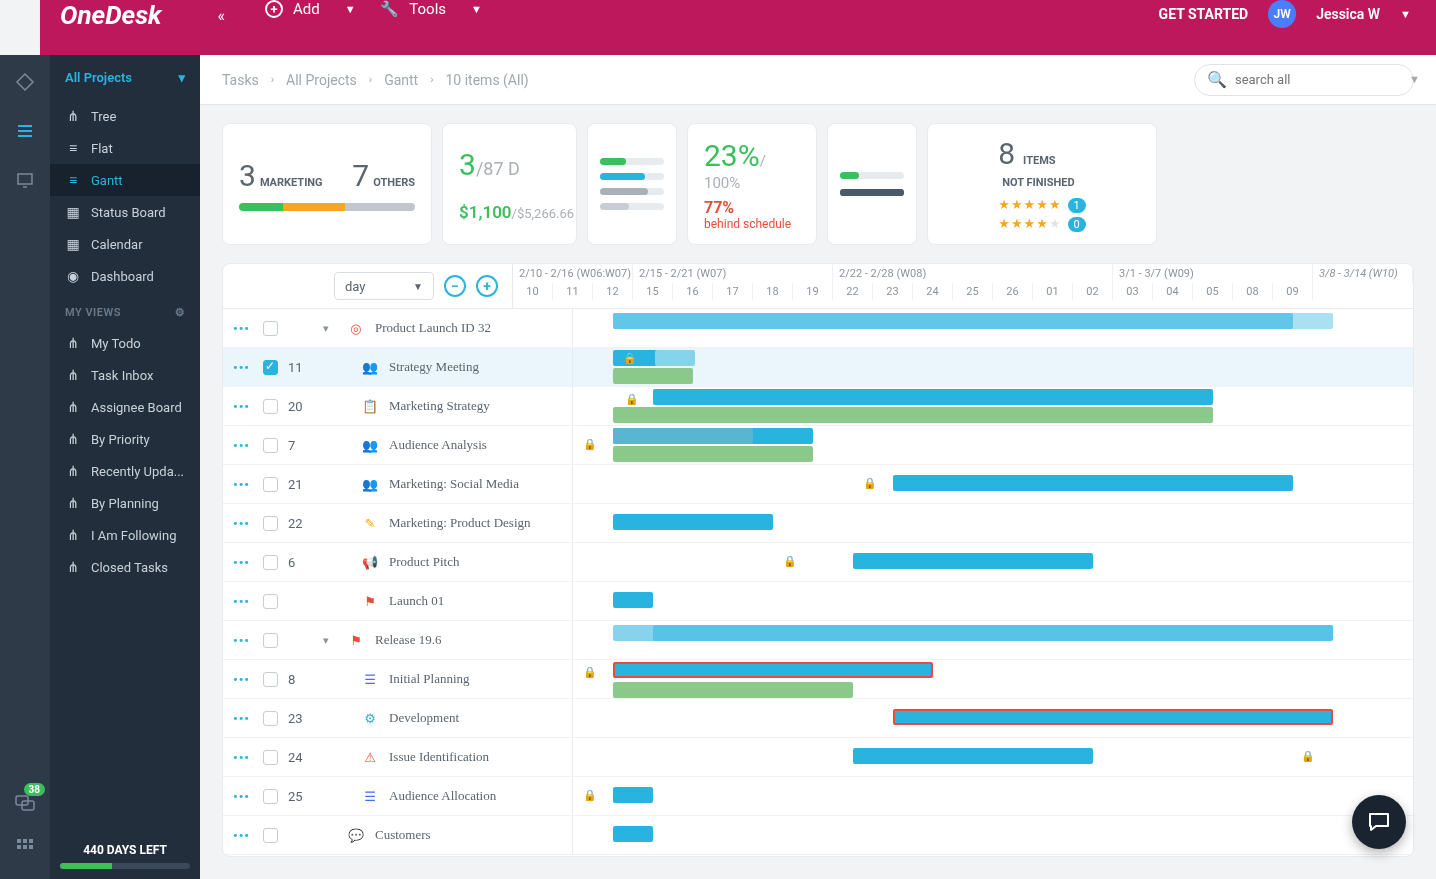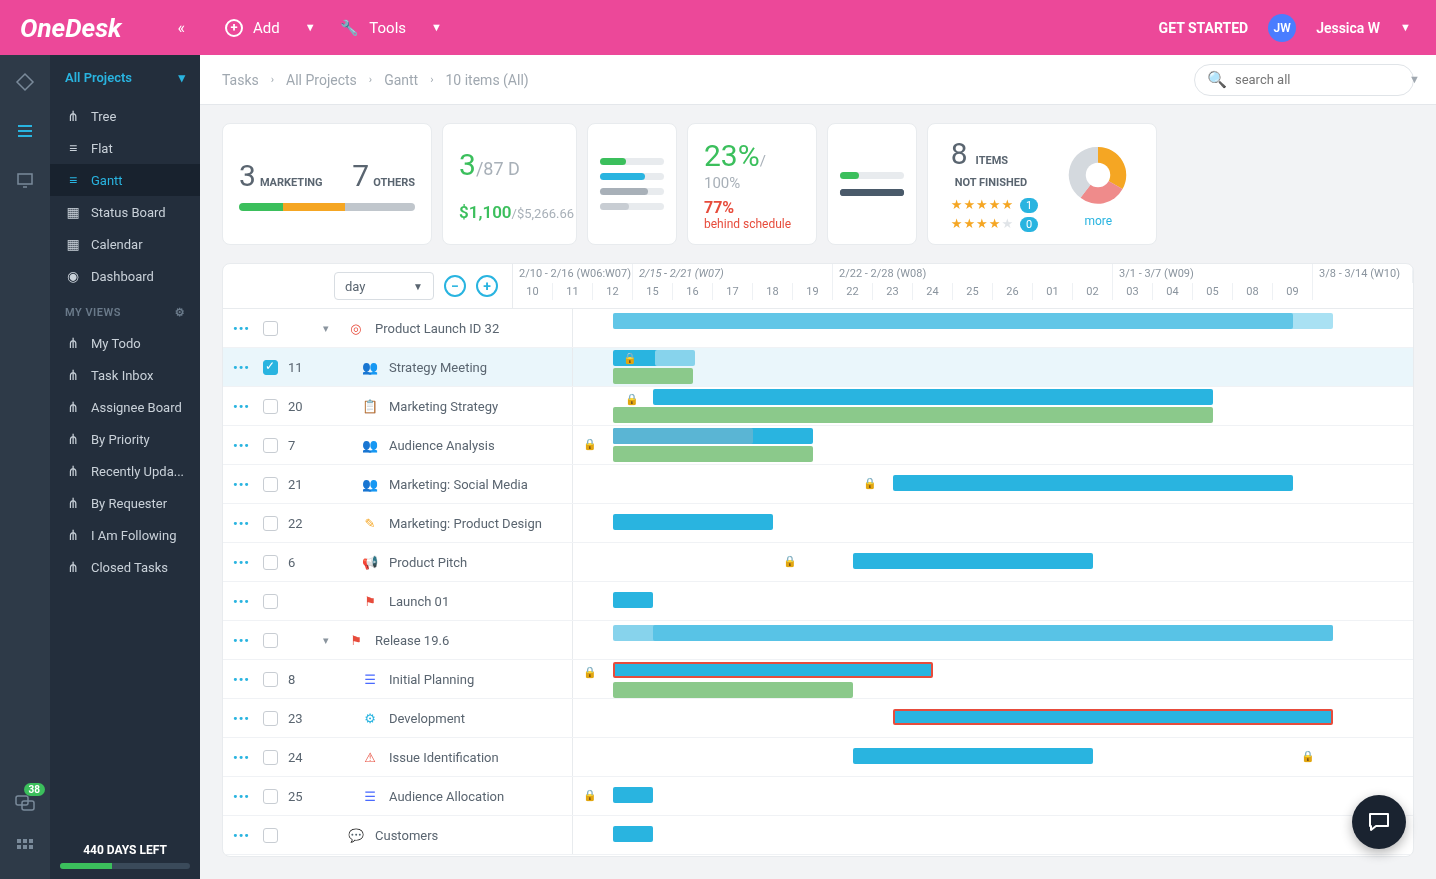--- a/index.html
+++ b/index.html
@@ -1,17 +1,17 @@
 <!DOCTYPE html>
 <html><head>
 <meta charset="utf-8">
 <style>
 * { margin: 0; padding: 0; box-sizing: border-box; font-family: -apple-system, BlinkMacSystemFont, "Segoe UI", Roboto, sans-serif; }
 body { width: 1436px; height: 879px; overflow: hidden; display: flex; flex-direction: column; background: #f2f3f5; }
-.topbar { height: 55px; background: #ec4899; display: flex; align-items: center; color: #fff; }
+.topbar { height: 55px; background: #be185d; display: flex; align-items: flex-start; color: #fff; margin-left: 40px; }
 .logo-cell { width: 200px; display: flex; align-items: center; padding-left: 20px; }
 .logo-text { font-size: 26px; font-weight: 700; font-style: italic; }
 .collapse-btn { margin-left: auto; margin-right: 15px; font-size: 16px; color: #fff; cursor: pointer; }
 .top-actions { display: flex; align-items: center; gap: 25px; padding-left: 25px; }
 .top-btn { display: flex; align-items: center; gap: 10px; font-size: 15px; cursor: pointer; }
 .top-btn .chev { font-size: 11px; margin-left: 15px; }
 .circ-plus { width: 18px; height: 18px; border: 2px solid #fff; border-radius: 50%; display: flex; align-items: center; justify-content: center; font-size: 13px; font-weight: bold; }
 .top-right { margin-left: auto; display: flex; align-items: center; gap: 20px; padding-right: 25px; }
 .get-started { font-weight: 700; font-size: 14px; }
 .avatar { width: 28px; height: 28px; border-radius: 50%; background: #4a7dff; display: flex; align-items: center; justify-content: center; font-size: 12px; font-weight: 600; }
@@ -85,21 +85,21 @@
 .grow { display: flex; height: 39px; border-bottom: 1px solid #f0f2f5; }
 .grow.selected { background: #eaf6fb; }
 .gl { width: 350px; display: flex; align-items: center; border-right: 1px solid #e8ebee; font-size: 13px; color: #5a6570; padding-left: 10px; gap: 10px; }
 .dots { color: #29b4e0; font-weight: 700; letter-spacing: 1px; cursor: pointer; width: 20px; }
 .chk { width: 15px; height: 15px; border: 1px solid #c8cdd3; border-radius: 3px; cursor: pointer; }
 .chk.on { background: #29b4e0; border-color: #29b4e0; position: relative; }
 .chk.on::after { content: '✓'; color: #fff; position: absolute; left: 1px; top: -2px; font-size: 12px; }
 .rid { width: 25px; font-size: 13px; }
 .exp { width: 14px; color: #8a949e; font-size: 11px; cursor: pointer; }
 .rico { width: 18px; display: flex; justify-content: center; }
-.rname { white-space: nowrap; overflow: hidden; text-overflow: ellipsis; }
+.rname { white-space: nowrap; overflow: hidden; text-overflow: ellipsis; font-family: Liberation Serif, serif; }
 .gr { flex: 1; position: relative; }
 .bar { position: absolute; height: 16px; border-radius: 2px; top: 4px; }
 .bar.blue { background: #29b4e0; }
 .bar.ltblue { background: #87d3ec; }
 .bar.green { background: #8bc98b; }
 .bar.bord-red { border: 2px solid #e74c3c; }
 .lock { position: absolute; color: #29b4e0; font-size: 11px; }
 
 .chat-fab { position: fixed; right: 30px; bottom: 30px; width: 54px; height: 54px; border-radius: 50%; background: #1a2330; display: flex; align-items: center; justify-content: center; color: #fff; cursor: pointer; box-shadow: 0 4px 12px rgba(0,0,0,0.3); }
 </style>
@@ -222,21 +222,21 @@
         <div class="sb-item">
           <span class="ico">⋔</span>
           <span>By Priority</span>
         </div>
         <div class="sb-item">
           <span class="ico">⋔</span>
           <span>Recently Upda...</span>
         </div>
         <div class="sb-item">
           <span class="ico">⋔</span>
-          <span>By Requester</span>
+          <span>By Planning</span>
         </div>
         <div class="sb-item">
           <span class="ico">⋔</span>
           <span>I Am Following</span>
         </div>
         <div class="sb-item">
           <span class="ico">⋔</span>
           <span>Closed Tasks</span>
         </div>
       </div>
@@ -308,50 +308,40 @@
         <div class="mini-bar" style="background:#4a5a6a">
             <div class="mini-fill" style="width:100%;background:#4a5a6a"></div>
           </div>
       </div>
       <div class="card card6">
         <div>
           <div><span class="big">8</span> <span class="lbl">ITEMS</span><br><span class="lbl">NOT FINISHED</span></div>
           <div style="margin-top:4px"><span class="stars">★★★★★</span><span class="star-pill">1</span></div>
           <div><span class="stars">★★★★<span style="color:#e0e4e8">★</span></span><span class="star-pill">0</span></div>
         </div>
-        <div style="text-align:center">
-          <svg class="pie" viewBox="0 0 40 40">
-              <circle cx="20" cy="20" r="16" fill="#e8ebee"></circle>
-              <path d="M20 20 L20 4 A16 16 0 0 1 34 28 Z" fill="#f5a623"></path>
-              <path d="M20 20 L34 28 A16 16 0 0 1 10 33 Z" fill="#ef8b8b"></path>
-              <path d="M20 20 L10 33 A16 16 0 0 1 20 4 Z" fill="#d4d9de"></path>
-              <circle cx="20" cy="20" r="7" fill="#fff"></circle>
-            </svg>
-          <div class="more-lnk">more</div>
-        </div>
       </div>
     </div>
 
     <div class="gantt-wrap">
       <div class="gantt-head">
         <div class="gh-left">
           <div class="scale-sel">
             <span>day</span>
               <span class="chev">▼</span>
           </div>
           <div class="circ-btn">−</div>
           <div class="circ-btn">+</div>
         </div>
         <div class="gh-right">
           <div class="wk-row" id="wk-row">
               <div style="width: 120px;">2/10 - 2/16 (W06:W07)</div>
-              <div style="width: 200px; font-style: italic;">2/15 - 2/21 (W07)</div>
+              <div style="width: 200px;">2/15 - 2/21 (W07)</div>
               <div style="width: 280px;">2/22 - 2/28 (W08)</div>
               <div style="width: 200px;">3/1 - 3/7 (W09)</div>
-              <div style="width: 100px;">3/8 - 3/14 (W10)</div>
+              <div style="width: 100px; font-style: italic;">3/8 - 3/14 (W10)</div>
             </div>
           <div class="dy-row" id="dy-row">
               <div>10</div>
               <div>11</div>
               <div>12</div>
               <div>15</div>
               <div>16</div>
               <div>17</div>
               <div>18</div>
               <div>19</div>

